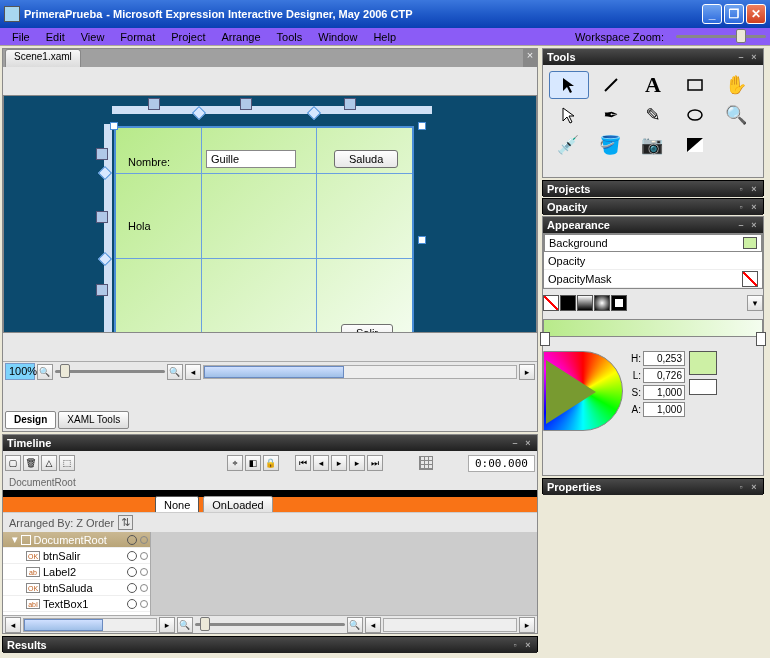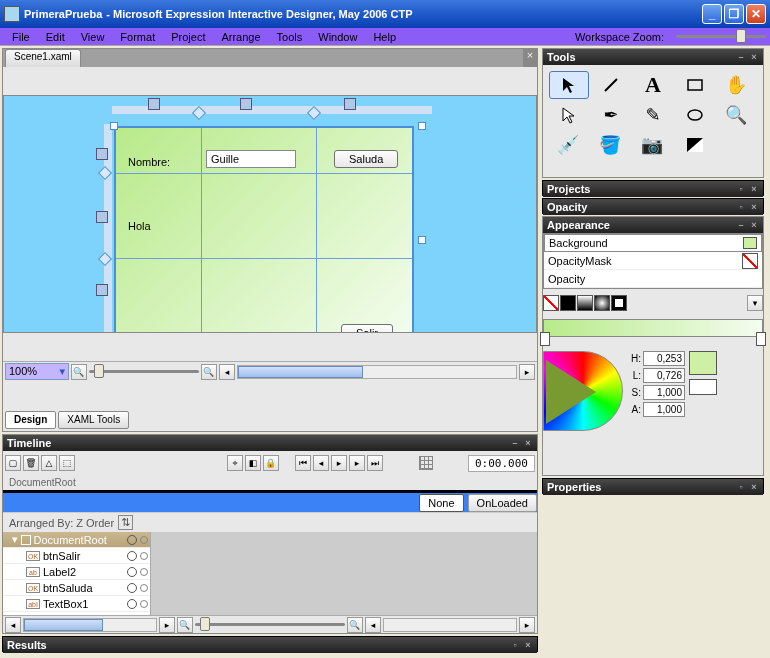--- a/index.html
+++ b/index.html
@@ -22,49 +22,49 @@
 .right-col { width: 226px; display: flex; flex-direction: column; padding: 2px; gap: 2px; }
 .panel { border: 1px solid #8a8a8a; background: #e8e8e8; display: flex; flex-direction: column; }
 .panel-dark { border: 1px solid #000; background: #3a3a3a; }
 .panel-header { background: linear-gradient(#4a4a4a,#202020); color: #fff; height: 16px; display: flex; align-items: center; padding: 0 4px; font-weight: bold; font-size: 10px; }
 .panel-header .hdr-btns { margin-left: auto; display: flex; gap: 3px; }
 .hdr-btn { width: 10px; height: 10px; color: #aaa; font-size: 9px; line-height: 10px; text-align: center; }
 .canvas-panel { flex: 1; gap: 28px; }
 .canvas-tabs { height: 18px; background: #a0a0a0; display: flex; }
 .canvas-tab { background: linear-gradient(#f8f8f8,#dcdcdc); border: 1px solid #888; border-bottom: none; padding: 1px 8px; font-size: 10px; border-radius: 3px 3px 0 0; margin-left: 2px; }
 .canvas-tab-close { margin-left: auto; width: 14px; background: #888; color: #eee; text-align: center; }
-.design-surface { flex: 1; background: #7dd3fc; position: relative; overflow: hidden; border: 1px solid #888; }
+.design-surface { flex: 1; background: #0c4a6e; position: relative; overflow: hidden; border: 1px solid #888; }
 .artboard { position: absolute; left: 110px; top: 30px; width: 300px; height: 220px; background: linear-gradient(135deg,#b8ea8a,#f4fdef); border: 2px solid #4a8ed8; }
 .grid-v1 { position: absolute; left: 85px; top: 0; width: 1px; height: 100%; background: #6aa0e0; }
 .grid-v2 { position: absolute; left: 200px; top: 0; width: 1px; height: 100%; background: #6aa0e0; }
 .grid-h1 { position: absolute; top: 45px; left: 0; height: 1px; width: 100%; background: #6aa0e0; }
 .grid-h2 { position: absolute; top: 130px; left: 0; height: 1px; width: 100%; background: #6aa0e0; }
 .ruler-guide { position: absolute; background: #d0e0f5; }
 .lbl { position: absolute; font-size: 11px; }
 .btn-xp { background: linear-gradient(#fdfdfd,#e8e8e8); border: 1px solid #707070; border-radius: 3px; padding: 2px 14px; font-size: 11px; }
 .textbox { background: #fff; border: 1px solid #888; padding: 2px 4px; }
 .handle { position: absolute; width: 8px; height: 8px; background: #fff; border: 1px solid #4a8ed8; }
 .marker { position: absolute; width: 10px; height: 10px; background: #d8e8ff; border: 1px solid #4a8ed8; }
 .lock-ico { position: absolute; width: 12px; height: 12px; background: #b0c8e8; border: 1px solid #557; }
 .bottom-controls { height: 20px; display: flex; align-items: center; background: #e8e8e8; border-top: 1px solid #aaa; padding: 2px; gap: 2px; }
-.zoom-box { width: 64px; border: 1px solid #7a9ac8; background: #c4b5fd; padding: 1px 3px; display: flex; }
+.zoom-box { width: 30px; border: 1px solid #7a9ac8; background: #7dd3fc; padding: 1px 3px; display: flex; }
 .zoom-box .dd { margin-left: auto; color: #2a5ab3; }
 .mini-btn { width: 16px; height: 16px; border: 1px solid #999; background: linear-gradient(#fdfdfd,#e0e0e0); display: flex; align-items: center; justify-content: center; font-size: 9px; }
 .hscroll-track { flex: 1; height: 14px; background: #eee; border: 1px solid #aaa; position: relative; }
 .hscroll-thumb { position: absolute; height: 100%; background: linear-gradient(#d0e0ff,#a0c0e8); border: 1px solid #6a8ac0; }
 .tab-row { height: 22px; display: flex; gap: 2px; padding: 2px; }
 .mode-tab { border: 1px solid #888; background: linear-gradient(#fff,#ddd); padding: 2px 8px; border-radius: 2px; font-size: 10px; }
 .mode-tab.active { background: #fff; font-weight: bold; }
 .timeline-panel { height: 200px; }
 .tl-toolbar { height: 24px; display: flex; align-items: center; background: #e8e8e8; padding: 2px; gap: 2px; }
 .tl-toolbar-right { margin-left: 150px; display: flex; gap: 2px; align-items: center; }
 .timestamp { background: #fff; border: 1px solid #aaa; padding: 1px 6px; margin-left: auto; font-family: monospace; }
 .grid-ico { width: 14px; height: 14px; border: 1px solid #888; background: repeating-linear-gradient(90deg,#888 0 1px,transparent 1px 4px), repeating-linear-gradient(0deg,#888 0 1px,transparent 1px 4px); }
 .tl-root { padding: 2px 6px; color: #666; font-size: 10px; background: #e8e8e8; }
-.tl-row2 { display: flex; height: 22px; align-items: center; background: #3b82f6; border-top: 3px solid #000000; justify-content: flex-end; }
+.tl-row2 { display: flex; height: 22px; align-items: center; background: #f97316; border-top: 7px solid #000000; }
 .trigger-btn { border: 1px solid #999; background: linear-gradient(#fdfdfd,#e0e0e0); padding: 2px 8px; margin-left: 4px; border-radius: 2px; }
 .trigger-btn.active { background: #fff; border: 1px solid #555; }
 .tl-arranged { padding: 2px 6px; background: #e8e8e8; font-size: 10px; color: #555; border-top: 1px solid #ccc; display:flex; align-items:center; gap:4px;}
 .tl-list { flex: 1; background: #fff; overflow: hidden; display: flex; }
 .tl-names { width: 148px; border-right: 1px solid #aaa; }
 .tl-name-row { height: 16px; display: flex; align-items: center; padding: 0 2px; gap: 3px; border-bottom: 1px solid #eee; font-size: 10px; }
 .tl-name-row.sel { background: linear-gradient(#cab892,#b8a478); color: #fff; }
 .tl-tracks { flex: 1; background: #ccc; }
 .tl-eye { width: 10px; height: 10px; border-radius: 50%; border: 1px solid #555; margin-left: auto; }
 .tl-lock { width: 8px; height: 8px; border: 1px solid #888; border-radius: 50%; }
@@ -380,25 +380,25 @@
             <span class="hdr-btn">×</span>
           </div>
         </div>
       <div class="appearance-body">
         <div class="prop-list">
           <div class="prop-row sel">
               <span>Background</span>
               <div class="swatch" style="background:#cdf0a5"></div>
             </div>
           <div class="prop-row">
+              <span>Opacity</span>
+            </div>
+          <div class="prop-row">
               <span>OpacityMask</span>
               <div class="swatch none sw"></div>
-            </div>
-          <div class="prop-row">
-              <span>Opacity</span>
             </div>
         </div>
         <div class="swatch-row">
           <div class="sw none"></div>
           <div class="sw" style="background:#000"></div>
           <div class="sw" style="background:linear-gradient(#fff,#000)"></div>
           <div class="sw" style="background:radial-gradient(#fff,#000)"></div>
           <div class="sw" style="background:#000;position:relative">
               <div style="position:absolute;inset:3px;background:#fff"></div>
             </div>

